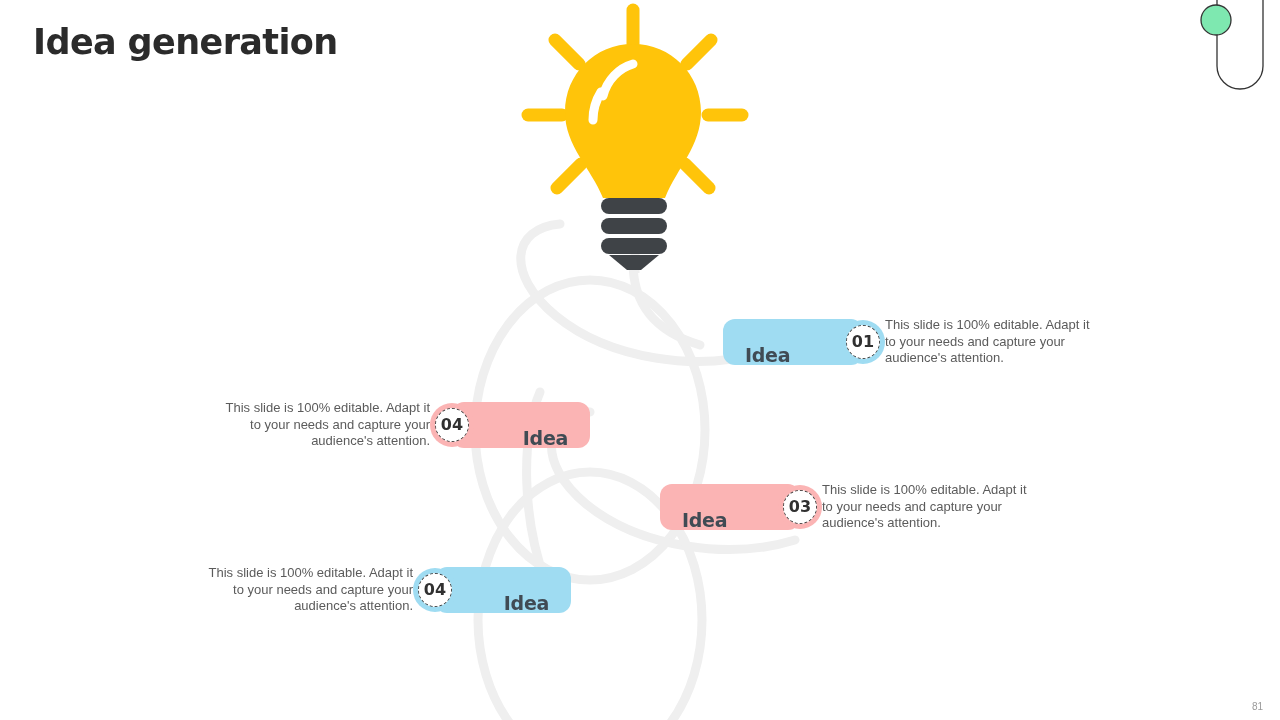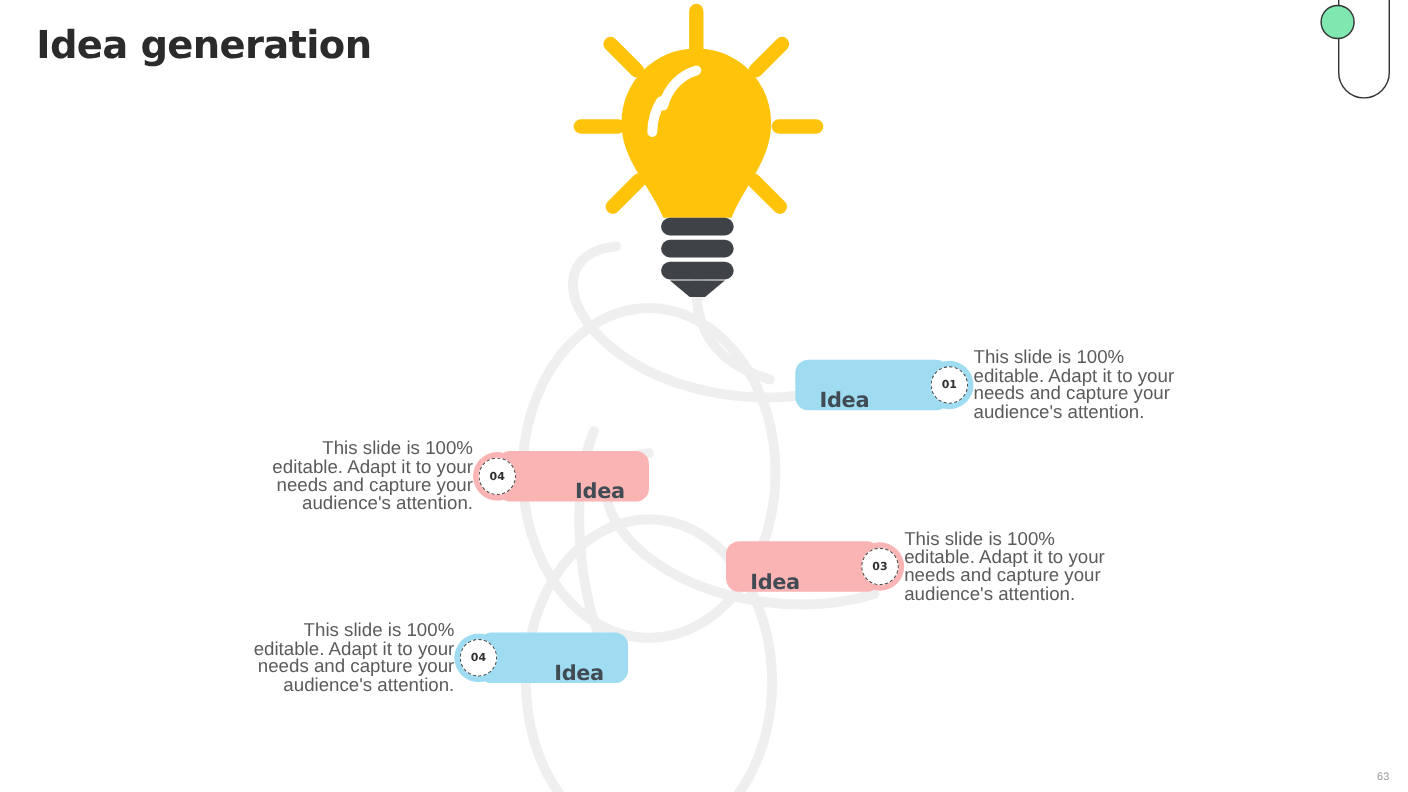--- a/index.html
+++ b/index.html
@@ -97,40 +97,40 @@
     top: 50%;
     width: 34px;
     height: 34px;
     transform: translateY(-50%);
     border-radius: 50%;
     background: #ffffff;
     border: 1.6px dashed #4a4a4a;
     display: flex;
     align-items: center;
     justify-content: center;
-    font-size: 10px;
+    font-size: 16px;
     font-weight: bold;
     color: #303030;
     font-family: "DejaVu Sans", sans-serif;
     z-index: 3;
   }
   .badge-ring {
     position: absolute;
     top: 50%;
     width: 44px;
     height: 44px;
     transform: translateY(-50%);
     border-radius: 50%;
     z-index: 2;
   }
   .ring-blue { background: #9fdcf2; }
   .ring-pink { background: #fbb4b4; }
 
   .desc {
-    font-size: 17px;
+    font-size: 13px;
     line-height: 16.5px;
     color: #5b5b5b;
     width: 205px;
     font-family: "Liberation Sans", sans-serif;
   }
   .desc-right { text-align: left; margin-left: 22px; }
   .desc-left  { text-align: right; margin-right: 22px; }
 
   
   #item-01 { left: 723px; top: 317px; }
@@ -231,15 +231,15 @@
 
   <div class="item rtl" id="item-04">
     <div class="pill pill-blue" style="width:136px; padding-right:22px; justify-content:flex-end;">
       <span class="pill-label">Idea</span>
       <span class="badge-ring ring-blue" style="left:-22px;"></span>
       <span class="badge" style="left:-17px;">04</span>
     </div>
     <div class="desc desc-left">This slide is 100% editable. Adapt it to your needs and capture your audience's attention.</div>
   </div>
 
-  <div class="page-number">63</div>
+  <div class="page-number">81</div>
 
 </div>
 
 </body></html>

